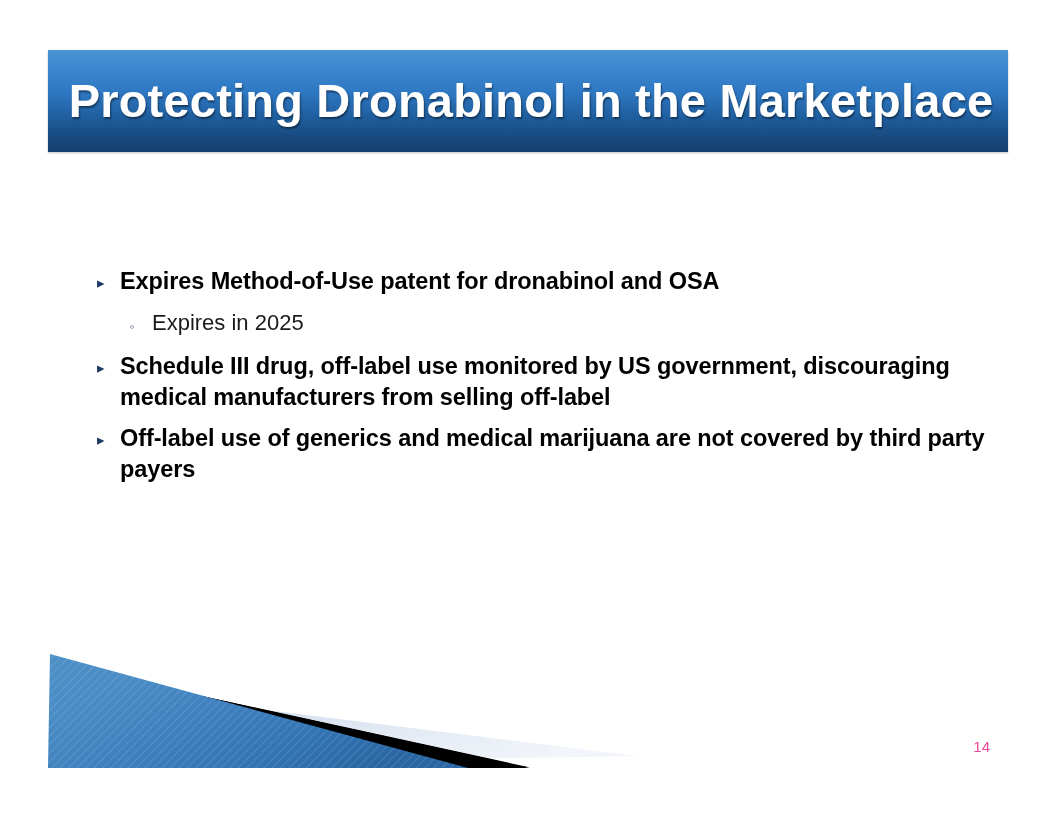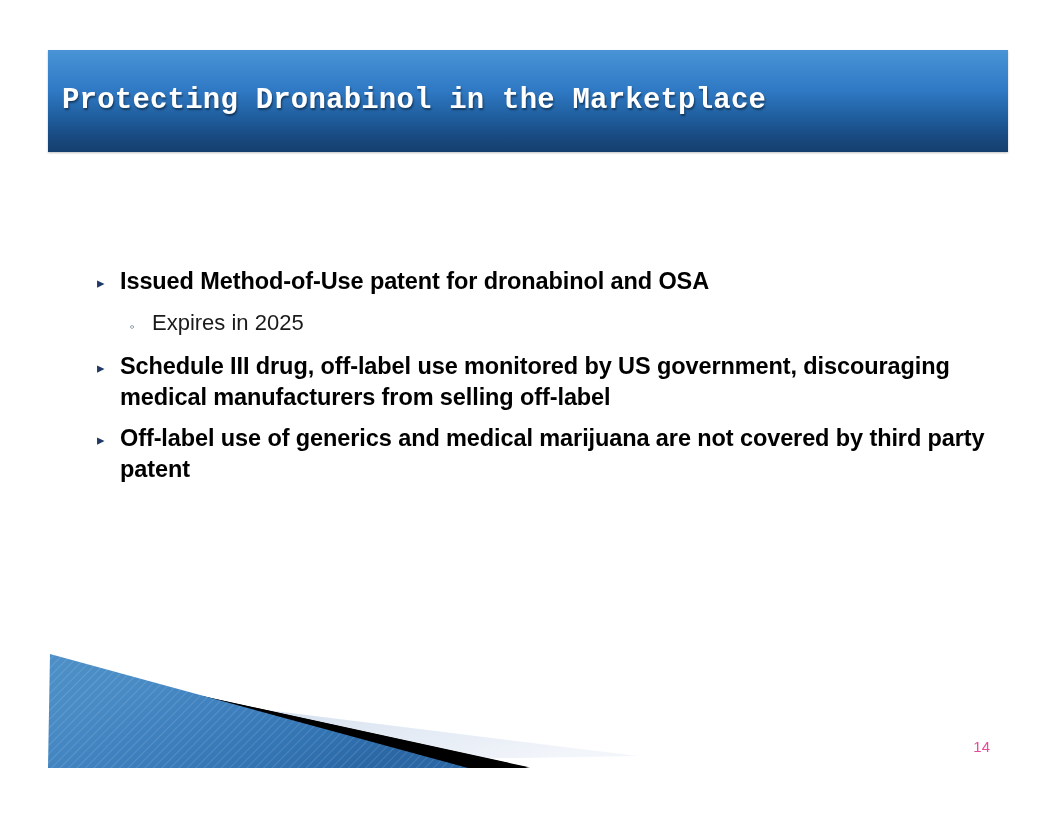--- a/index.html
+++ b/index.html
@@ -34,25 +34,25 @@
         #18497f 86%,
         #153f6e 100%);
     box-shadow: 0 1px 2px rgba(0,0,0,0.25);
   }
   #title-text {
     position: absolute;
     left: 14px;
     right: 8px;
     top: 50%;
     transform: translateY(-50%);
-    text-align: left;
+    text-align: center;
     color: #ffffff;
-    font-family: Liberation Mono, monospace;
+    font-family: Liberation Sans, sans-serif;
     font-weight: bold;
-    font-size: 29px;
+    font-size: 47px;
     line-height: 1.05;
     letter-spacing: 0.2px;
     white-space: nowrap;
     text-shadow: 1px 2px 2px rgba(0,0,0,0.45);
   }
 
   
   #body {
     position: absolute;
     left: 90px;
@@ -133,36 +133,36 @@
 <div id="slide">
 
   <div id="title-banner">
     <div id="title-text">Protecting Dronabinol in the Marketplace</div>
   </div>
 
   <div id="body">
 
     <div class="bullet-row lvl1">
       <span class="marker">▸</span>
-      <span class="btext">Issued Method-of-Use patent for dronabinol and OSA</span>
+      <span class="btext">Expires Method-of-Use patent for dronabinol and OSA</span>
     </div>
 
     <div class="bullet-row lvl2">
       <span class="marker">◦</span>
       <span class="btext">Expires in 2025</span>
     </div>
 
     <div class="bullet-row lvl1">
       <span class="marker">▸</span>
       <span class="btext">Schedule III drug, off-label use monitored by US government, discouraging medical manufacturers from selling off-label</span>
     </div>
 
     <div class="bullet-row lvl1">
       <span class="marker">▸</span>
-      <span class="btext">Off-label use of generics and medical marijuana are not covered by third party patent</span>
+      <span class="btext">Off-label use of generics and medical marijuana are not covered by third party payers</span>
     </div>
 
   </div>
 
   <div id="decoration">
     <svg width="590" height="118" viewBox="0 0 590 118" xmlns="http://www.w3.org/2000/svg">
       <defs>
         <linearGradient id="gradBlue" x1="0" y1="0" x2="1" y2="0.55">
           <stop offset="0%" stop-color="#4d8fc6"></stop>
           <stop offset="22%" stop-color="#4a8dc6"></stop>

